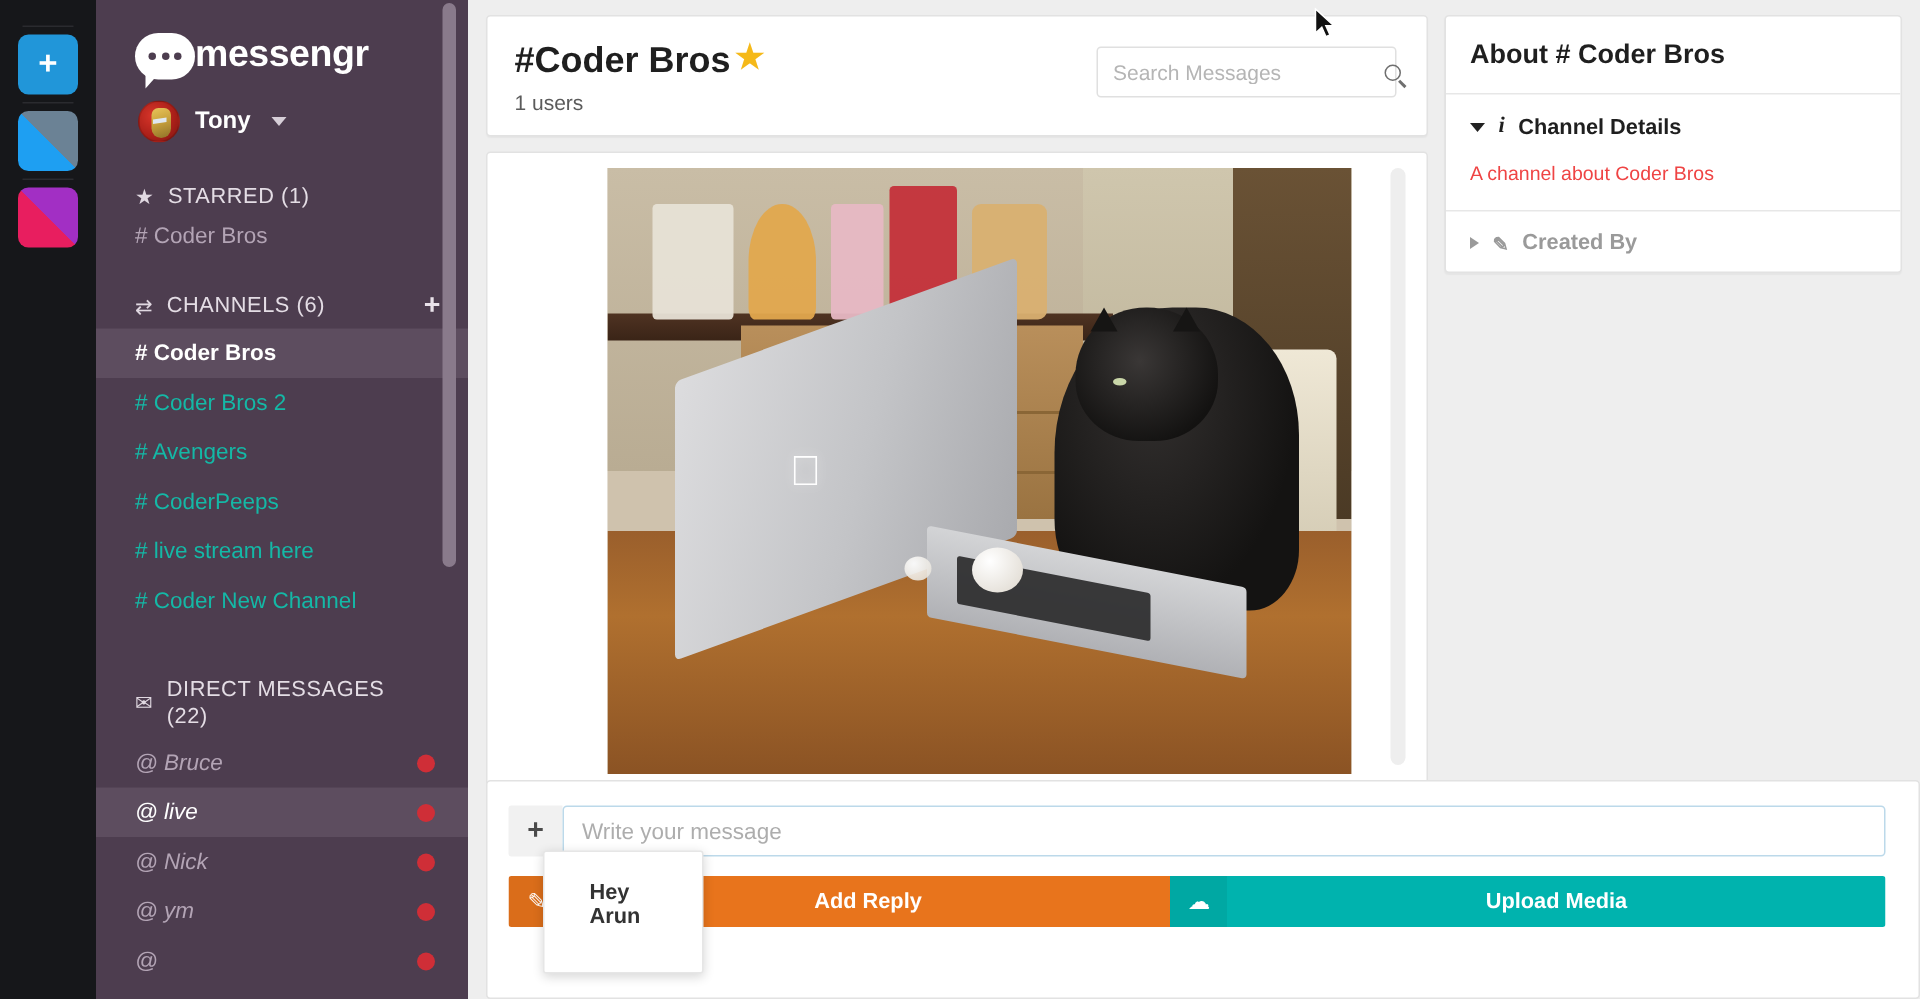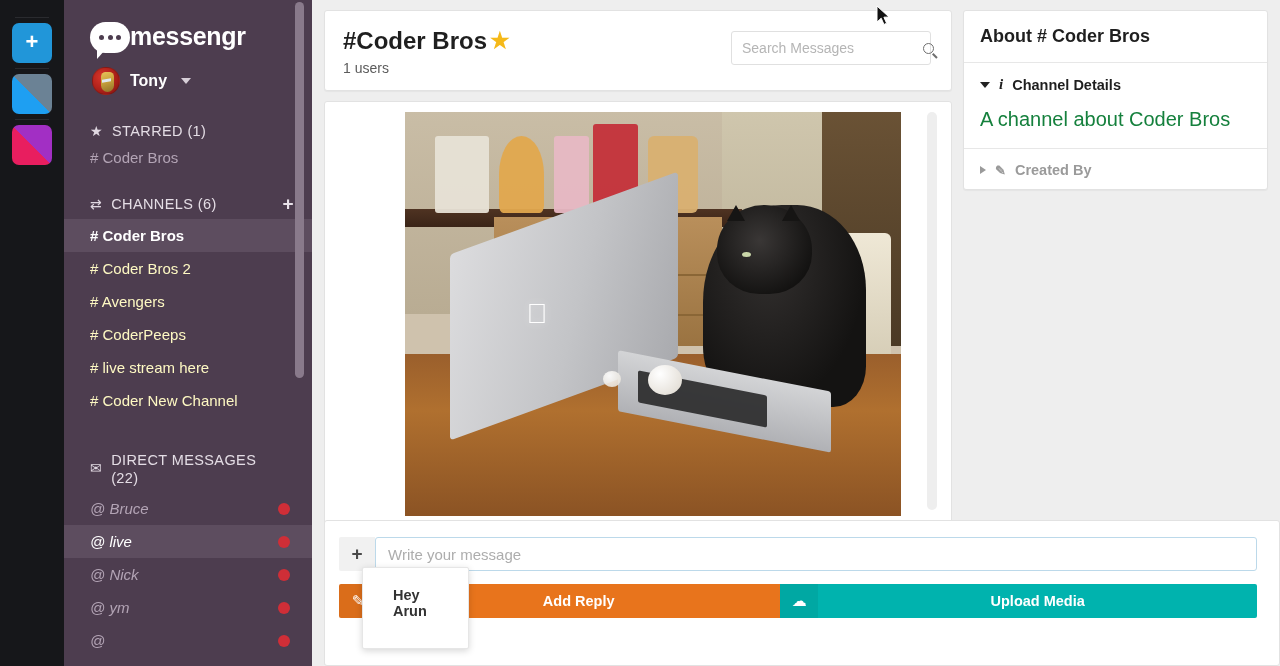--- a/index.html
+++ b/index.html
@@ -80,21 +80,21 @@
   .sect {
     display: flex; align-items: center; gap: 9px;
     padding: 0 18px 0 26px; margin-top: 28px;
     color: #e4dde5; font-size: 14.5px; letter-spacing: .4px;
   }
   .sect .lbl { flex: 1; }
   .sect .ico { font-size: 14px; color: #e0d8e1; display:flex; align-items:center; }
   .sect .addplus { font-size: 19px; font-weight: 700; color: #e9e2ea; cursor: pointer; line-height: 1; }
 
   .ch-item {
-    padding: 8px 18px 8px 26px; font-size: 15px; color: #fef9c3; cursor: pointer;
+    padding: 8px 18px 8px 26px; font-size: 15px; color: #14b8a6; cursor: pointer;
   }
   .ch-item.active { background: #5d4d5f; color: #ffffff; font-weight: 600; }
   .starred-item { padding: 10px 18px 0 26px; font-size: 15px; color: #b3a4b5; cursor: pointer; }
 
   .dm-item {
     padding: 8px 22px 8px 26px; font-size: 15px; color: #b3a4b5; cursor: pointer;
     font-style: italic; display: flex; align-items: center; justify-content: space-between;
   }
   .dm-item.active { background: #5d4d5f; color: #fff; }
   .dot { width: 12px; height: 12px; border-radius: 50%; background: #cf2e37; flex: 0 0 12px; }
@@ -108,21 +108,21 @@
   .main { flex: 1; height: 666px; position: relative; background: #eeeeee; padding: 10px 12px 0 12px; display: flex; }
   .center { flex: 1; min-width: 0; display: flex; flex-direction: column; }
 
   .chan-head {
     background: #fff; border: 1px solid #e2e2e2; border-radius: 3px;
     padding: 16px 20px 14px 18px; display: flex; align-items: flex-start;
     box-shadow: 0 1px 1px rgba(0,0,0,.04);
   }
   .chan-title-wrap { flex: 1; }
   .chan-title {
-    font-size: 24px; font-weight: 700; color: #1f1f1f; display: flex; align-items: center; gap: 2px;
+    font-size: 24px; font-weight: 700; color: #1f1f1f; display: flex; gap: 2px;
   }
   .star { color: #f5b919; font-size: 22px; line-height: 1; margin-left: 1px; cursor: pointer; }
   .chan-sub { font-size: 14px; color: #5b5b5b; margin-top: 5px; }
   .search-box {
     width: 200px; height: 34px; border: 1px solid #e0e0e0; border-radius: 3px;
     display: flex; align-items: center; padding: 0 10px; margin-top: 4px; background:#fff;
   }
   .search-box input {
     border: 0; outline: 0; flex: 1; font-size: 14px; color: #555;
     font-family: "Liberation Sans", sans-serif; background: transparent;
@@ -264,21 +264,21 @@
     background: #fff; border: 1px solid #e2e2e2; border-radius: 3px; overflow: hidden;
     box-shadow: 0 1px 1px rgba(0,0,0,.04);
   }
   .about-head { padding: 15px 16px; font-size: 18px; font-weight: 700; color: #1f1f1f; border-bottom: 1px solid #e7e7e7; }
   .acc-head {
     padding: 13px 16px 11px 16px; display: flex; align-items: center; gap: 9px;
     font-size: 14.5px; font-weight: 700; color: #1f1f1f; cursor: pointer;
   }
   .tri-d { width:0;height:0;border-left:5px solid transparent;border-right:5px solid transparent;border-top:6px solid #222; }
   .tri-r { width:0;height:0;border-top:4.5px solid transparent;border-bottom:4.5px solid transparent;border-left:6px solid #9a9a9a; }
-  .acc-body { padding: 4px 16px 17px 16px; font-size: 20px; color: #15803d; border-bottom: 1px solid #e7e7e7; }
+  .acc-body { padding: 4px 16px 17px 16px; font-size: 13px; color: #ef4444; border-bottom: 1px solid #e7e7e7; }
   .acc-head.muted { color: #9a9a9a; }
   .info-i { font-weight: 700; font-size: 15px; font-style: italic; font-family: "Liberation Serif", serif; }
   .pencil { font-size: 13px; color: #9a9a9a; }
 
   .cursor { position: absolute; left: 876px; top: 5px; z-index: 90; pointer-events: none; }
 </style>
 </head>
 <body>
 
 <div id="app">

